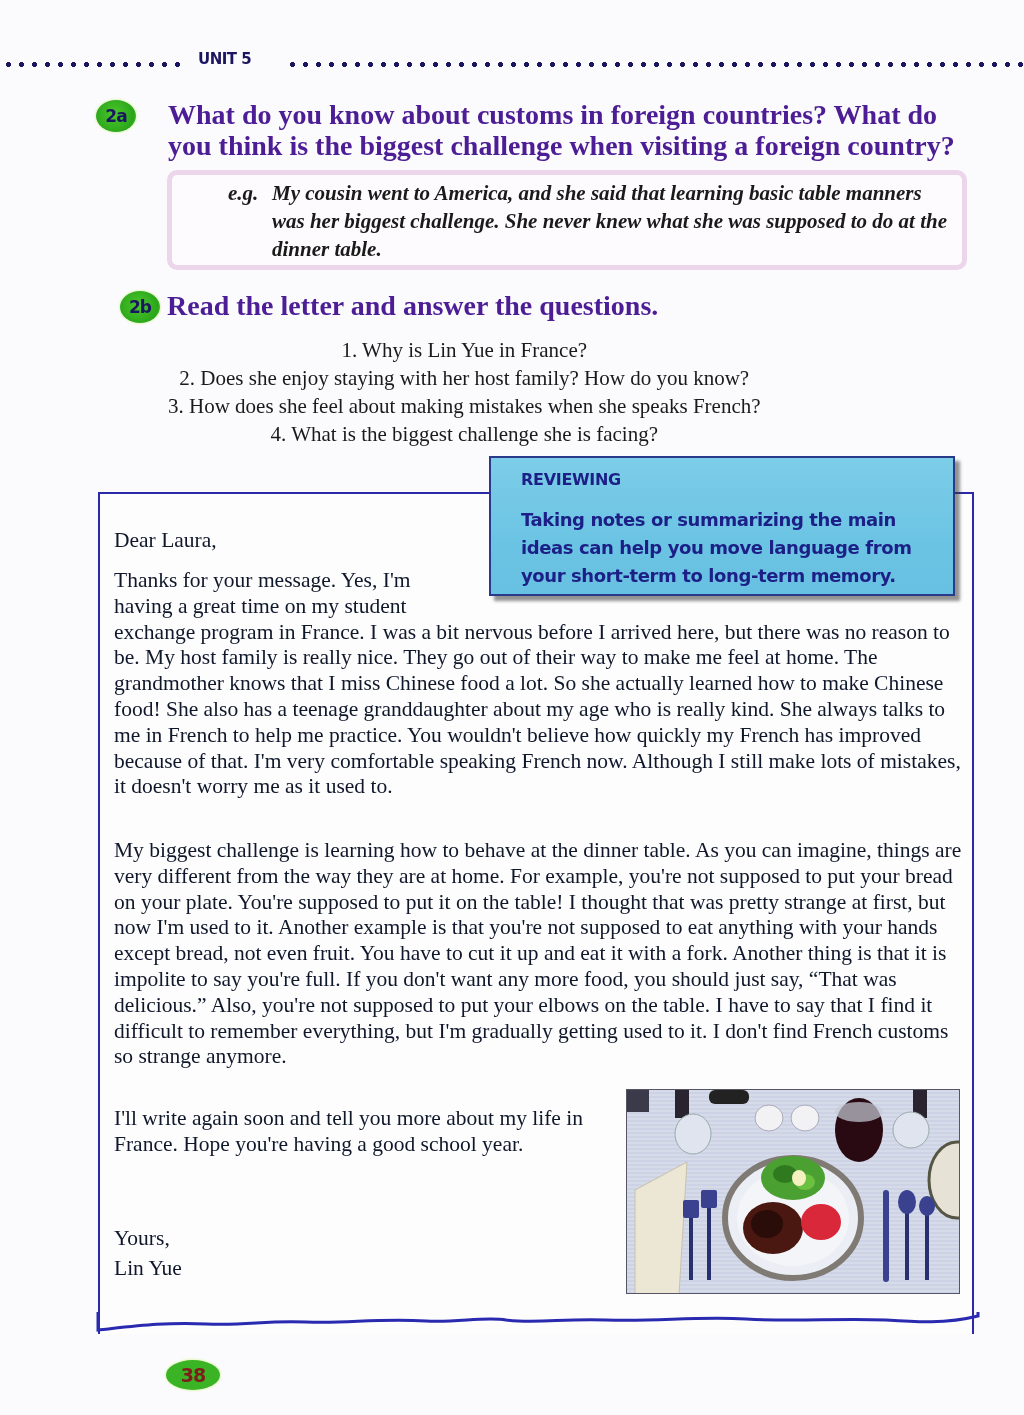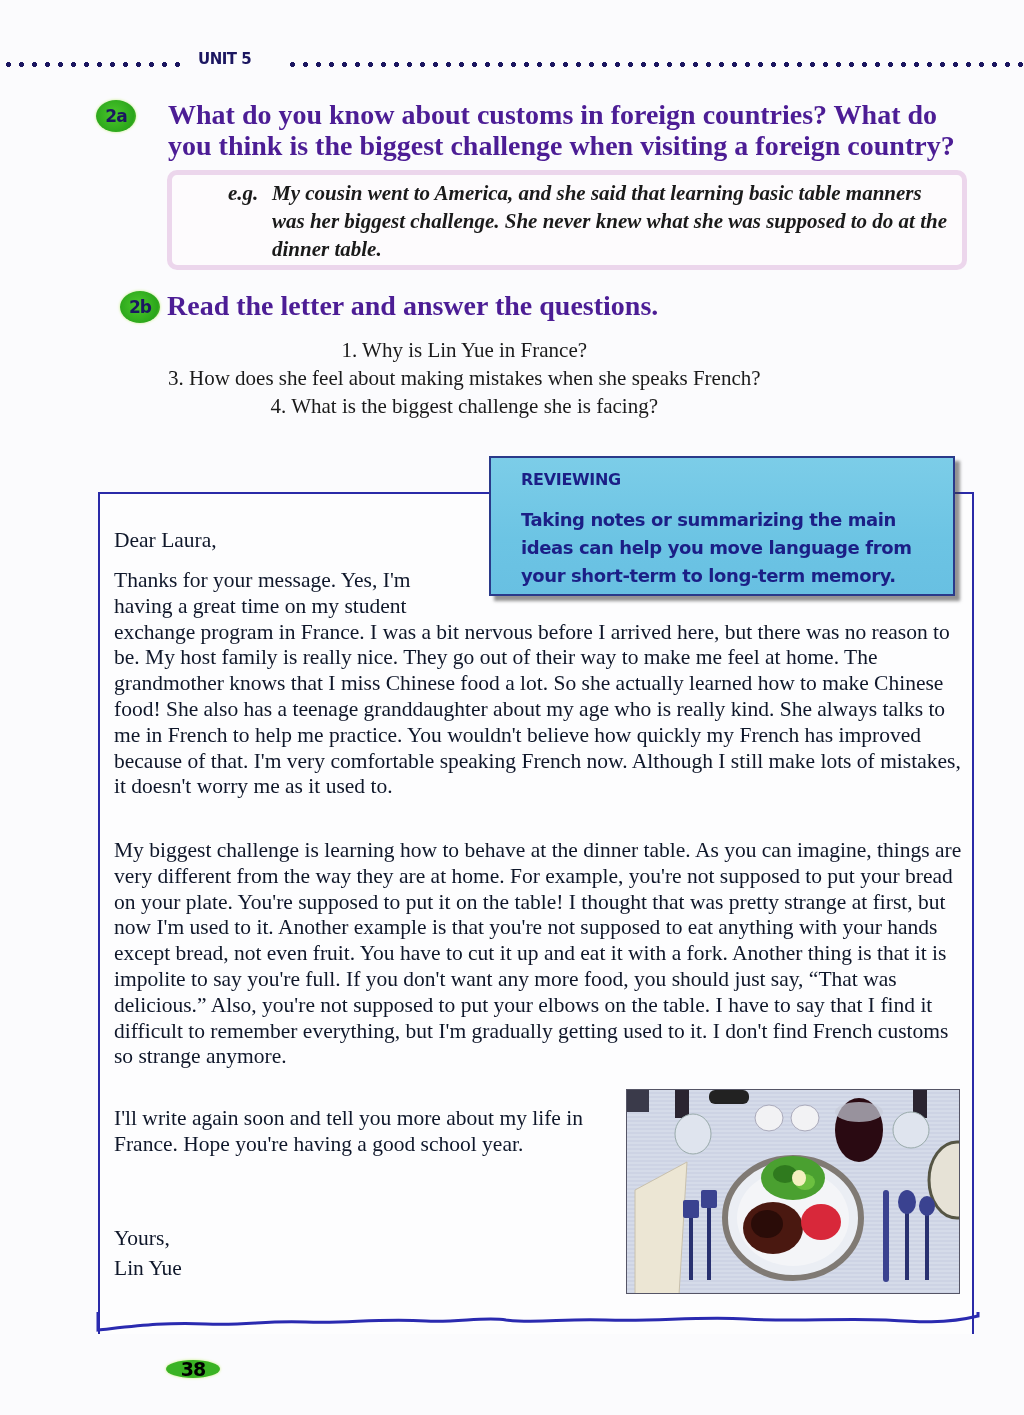--- a/index.html
+++ b/index.html
@@ -57,22 +57,22 @@
   .para1-wrap { top: 568px; width: 850px; }
   .para1-wrap .first { width: 352px; display: block; }
   .para2 { top: 838px; width: 850px; }
   .para3 { top: 1106px; width: 470px; }
   .closing { top: 1226px; }
   .signature { top: 1256px; }
 
   .photo { position: absolute; left: 626px; top: 1089px; width: 334px; height: 205px;
     border: 1px solid #556; box-sizing: border-box; overflow: hidden; background: #c9cfe0; }
 
-  .page-num { position: absolute; left: 166px; top: 1360px; width: 54px; height: 18px; border-radius: 50%;
-    background: #3ab324; box-shadow: 0 0 3px #c6f07a; color: #000000;
+  .page-num { position: absolute; left: 166px; top: 1360px; width: 54px; height: 30px; border-radius: 50%;
+    background: #3ab324; box-shadow: 0 0 3px #c6f07a; color: #7f1d1d;
     font-family: "DejaVu Sans", sans-serif; font-weight: bold; font-size: 19px;
     display: flex; align-items: center; justify-content: center; letter-spacing: -1px; }
 </style>
 </head>
 <body>
 
 <div class="unit-header">
   <div class="dots-left"></div>
   <span class="unit-label">UNIT 5</span>
   <div class="dots-right"></div>
@@ -83,20 +83,21 @@
 <div class="eg-box"></div>
 <div class="eg-text">
   <span class="eg-label">e.g.</span>
   <span class="eg-body">My cousin went to America, and she said that learning basic table manners was her biggest challenge. She never knew what she was supposed to do at the dinner table.</span>
 </div>
 
 <div class="badge badge-2b">2b</div>
 <div class="prompt prompt-2b">Read the letter and answer the questions.</div>
 <ol class="questions">
   <li>1. Why is Lin Yue in France?</li>
+  <li>2. Does she enjoy staying with her host family? How do you know?</li>
   <li>3. How does she feel about making mistakes when she speaks French?</li>
   <li>4. What is the biggest challenge she is facing?</li>
 </ol>
 
 <div class="letter-box"></div>
 <svg class="letter-bottom" viewBox="0 0 884 24" preserveAspectRatio="none">
   <path d="M2 0 L2 18 C40 14 70 10 110 12 C150 14 170 8 210 10 C250 12 280 6 330 9 C360 11 390 4 410 8 C440 12 470 6 510 8 C560 10 600 4 650 7 C700 10 740 6 790 8 C820 10 850 12 882 4 L882 0" fill="none" stroke="#2a2ab0" stroke-width="3"></path>
 </svg>
 
 <div class="review-box">

